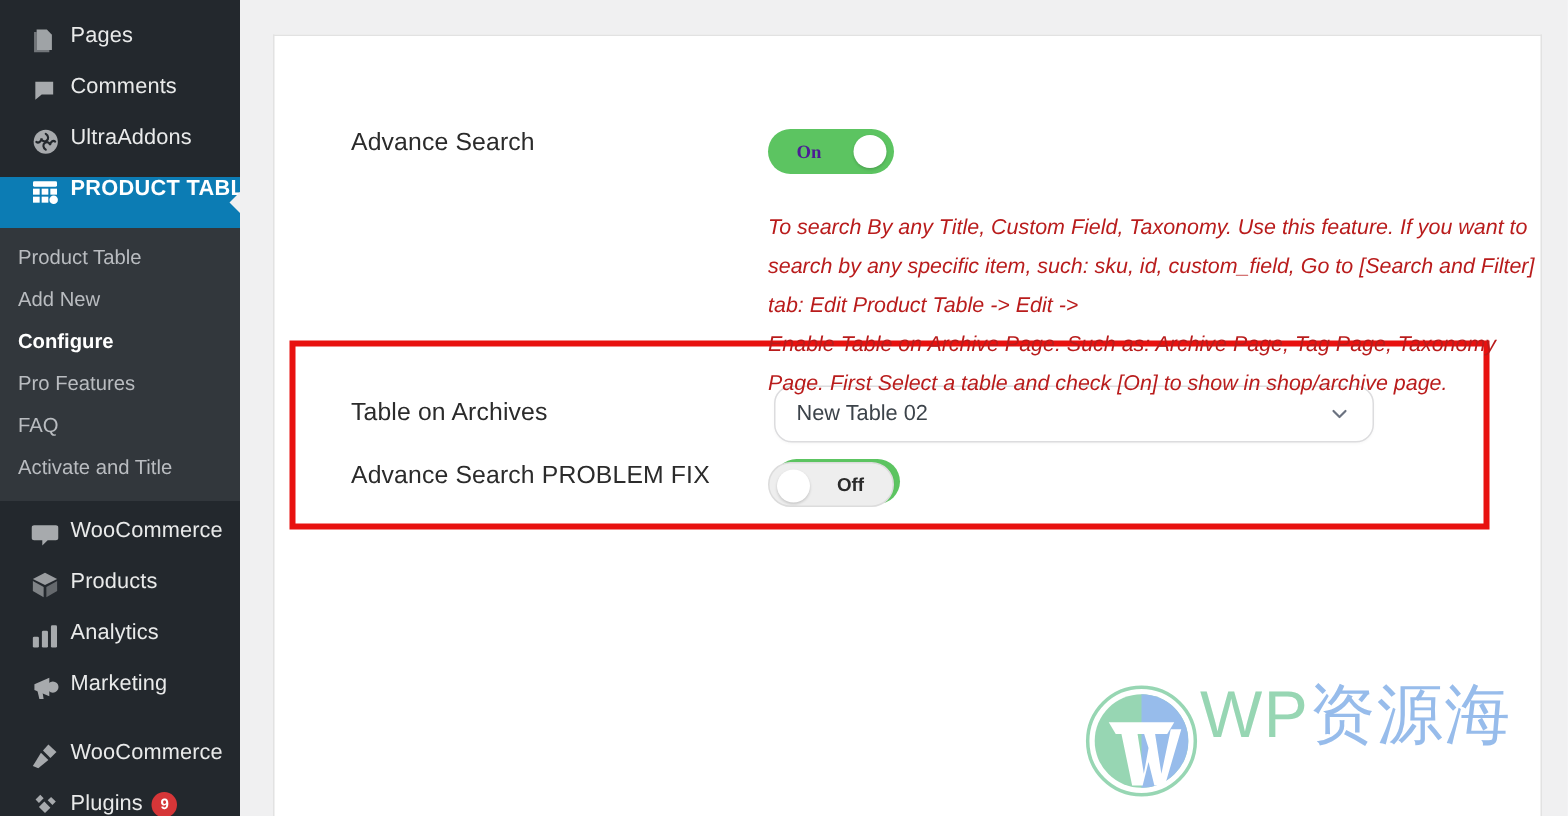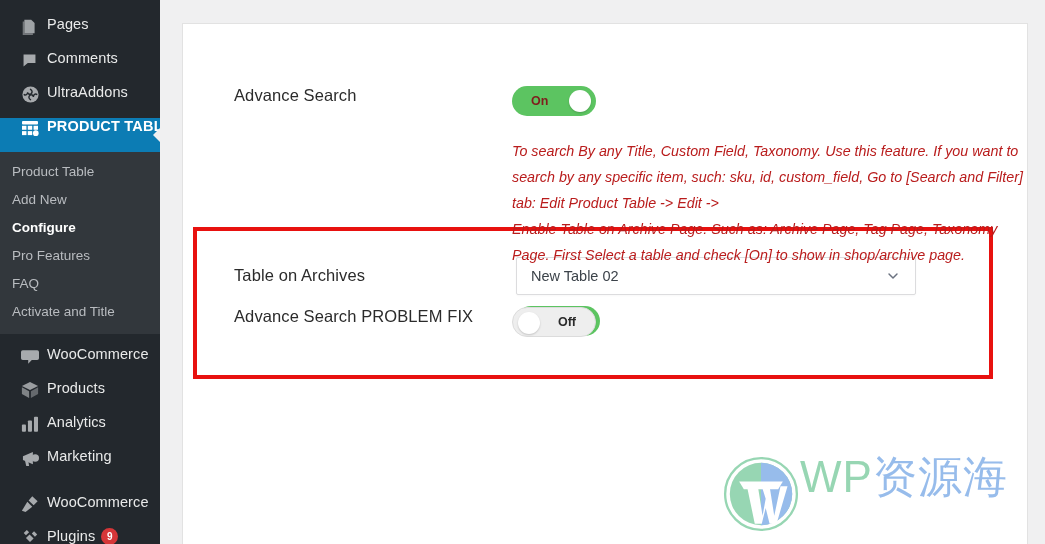--- a/index.html
+++ b/index.html
@@ -168,37 +168,37 @@
     width: 22px;
     height: 22px;
     border-radius: 50%;
     background: #ffffff;
     top: 4px;
     box-shadow: 0 1px 2px rgba(0,0,0,.18);
   }
   .toggle.on {
     background: #5cc461;
   }
-  .toggle.on .tg-text { left: 19px; color: #7f1d1d; }
+  .toggle.on .tg-text { left: 19px; color: #4c1d95; font-family: Liberation Serif, serif; }
   .toggle.on .tg-knob { right: 5px; }
 
   .toggle.off {
     background: #eeeeee;
     border: 1px solid #dcdcdc;
   }
   .toggle.off .tg-text { right: 19px; color: #2b2b2b; }
   .toggle.off .tg-knob { left: 5px; background:#fff; }
 
   
   .select-box {
     position: relative;
     width: 400px;
     height: 38px;
     border: 1px solid #dcdcde;
-    border-radius: 2px;
+    border-radius: 12px;
     background: #ffffff;
     display: flex;
     align-items: center;
     padding: 0 34px 0 14px;
     font-size: 14.5px;
     color: #3c434a;
     box-shadow: 0 1px 2px rgba(0,0,0,.03);
     cursor: pointer;
   }
   .select-box .chev {
@@ -210,21 +210,21 @@
     display: flex;
     align-items: center;
   }
 
   
   #highlight-box {
     position: absolute;
     left: 10px;
     top: 203px;
     width: 800px;
-    height: 152px;
+    height: 126px;
     border: 4px solid #e8110f;
     background: #ffffff;
   }
 
   
   #watermark {
     position: absolute;
     left: 722px;
     top: 455px;
     display: flex;

